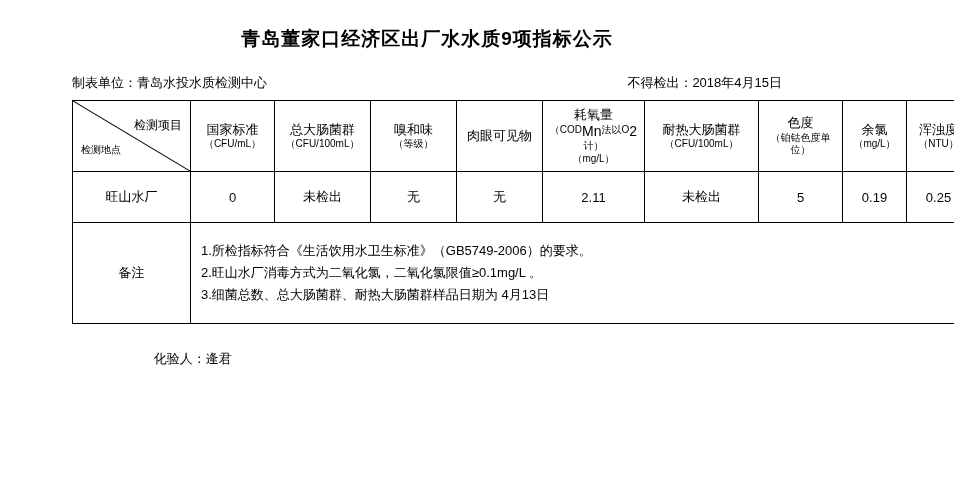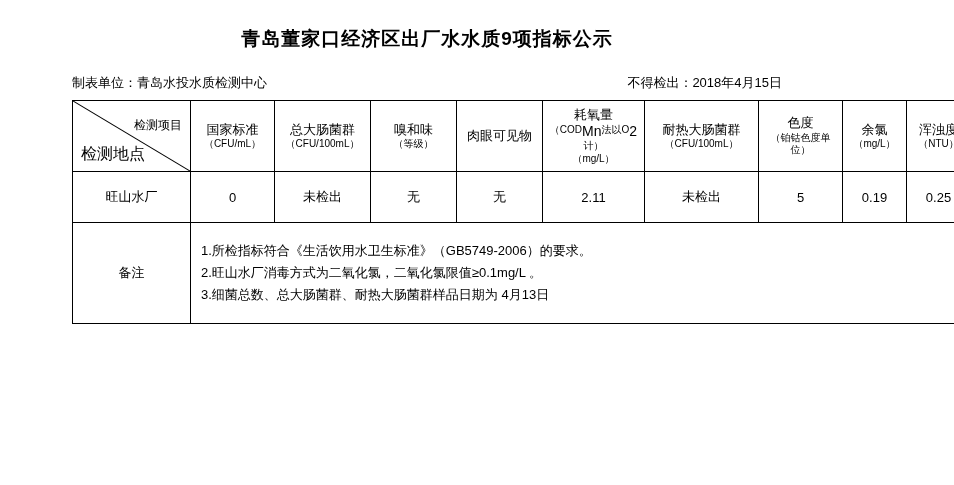--- a/index.html
+++ b/index.html
@@ -72,23 +72,23 @@
     height: 100%;
   }
   .corner .lbl-top {
     position: absolute;
     top: 16px;
     right: 8px;
     font-size: 12px;
   }
   .corner .lbl-bot {
     position: absolute;
-    bottom: 6px;
+    bottom: 14px;
     left: 8px;
-    font-size: 16px;
+    font-size: 10px;
   }
   .data-row td {
     height: 46px;
   }
   .sub-small {
     font-size: 14px;
     vertical-align: sub;
   }
   .remark-label {
     width: 118px;
@@ -212,15 +212,16 @@
         <td class="remark-body" colspan="9">
           <div>1.所检指标符合《生活饮用水卫生标准》（GB5749-2006）的要求。</div>
           <div>2.旺山水厂消毒方式为二氧化氯，二氧化氯限值≥0.1mg/L 。</div>
           <div>3.细菌总数、总大肠菌群、耐热大肠菌群样品日期为 4月13日</div>
         </td>
       </tr>
     </tbody>
   </table>
 
   <div class="sign-row">
+    <div class="s2">化验人：逄君</div>
   </div>
 
 </div>
 
 </body></html>

